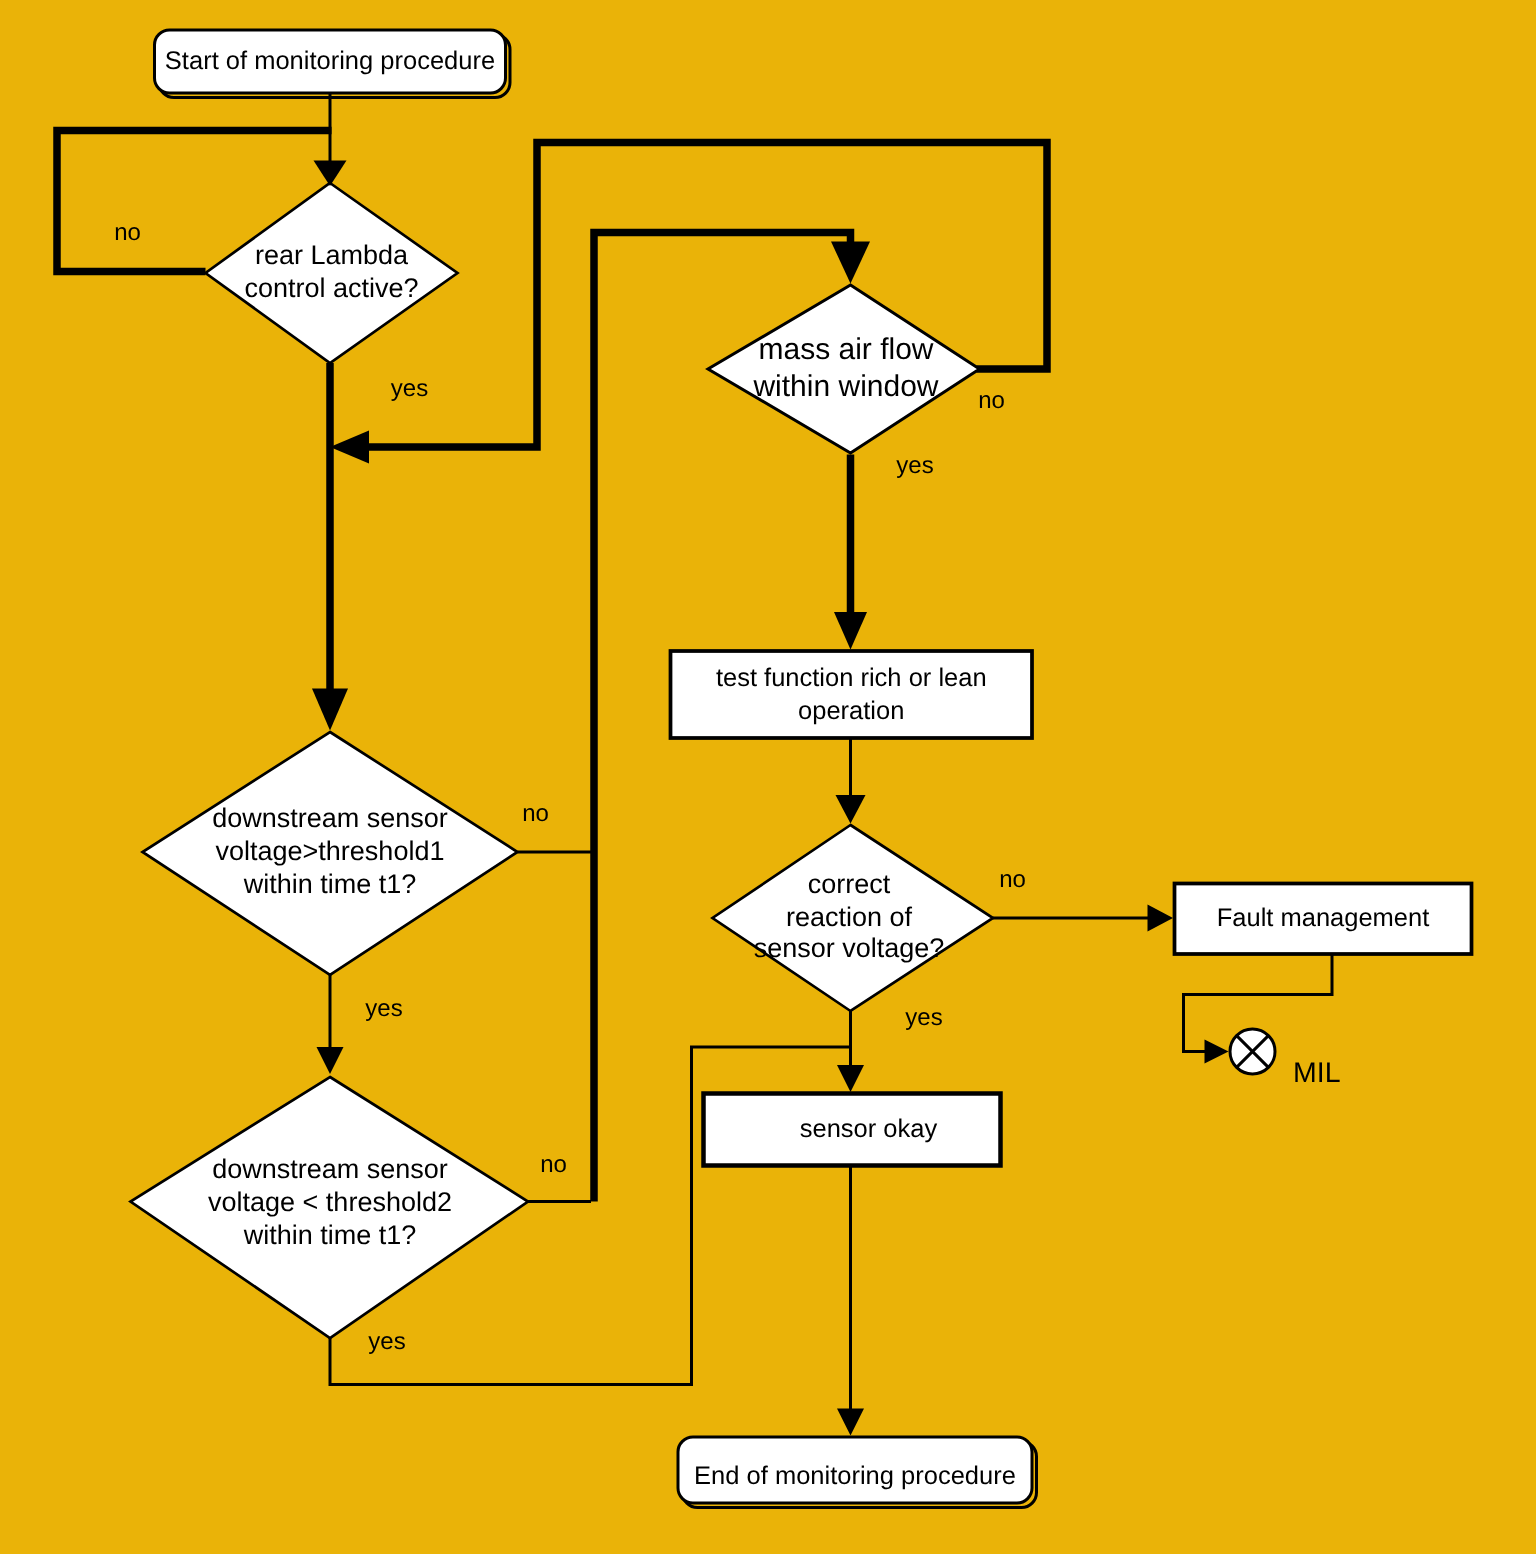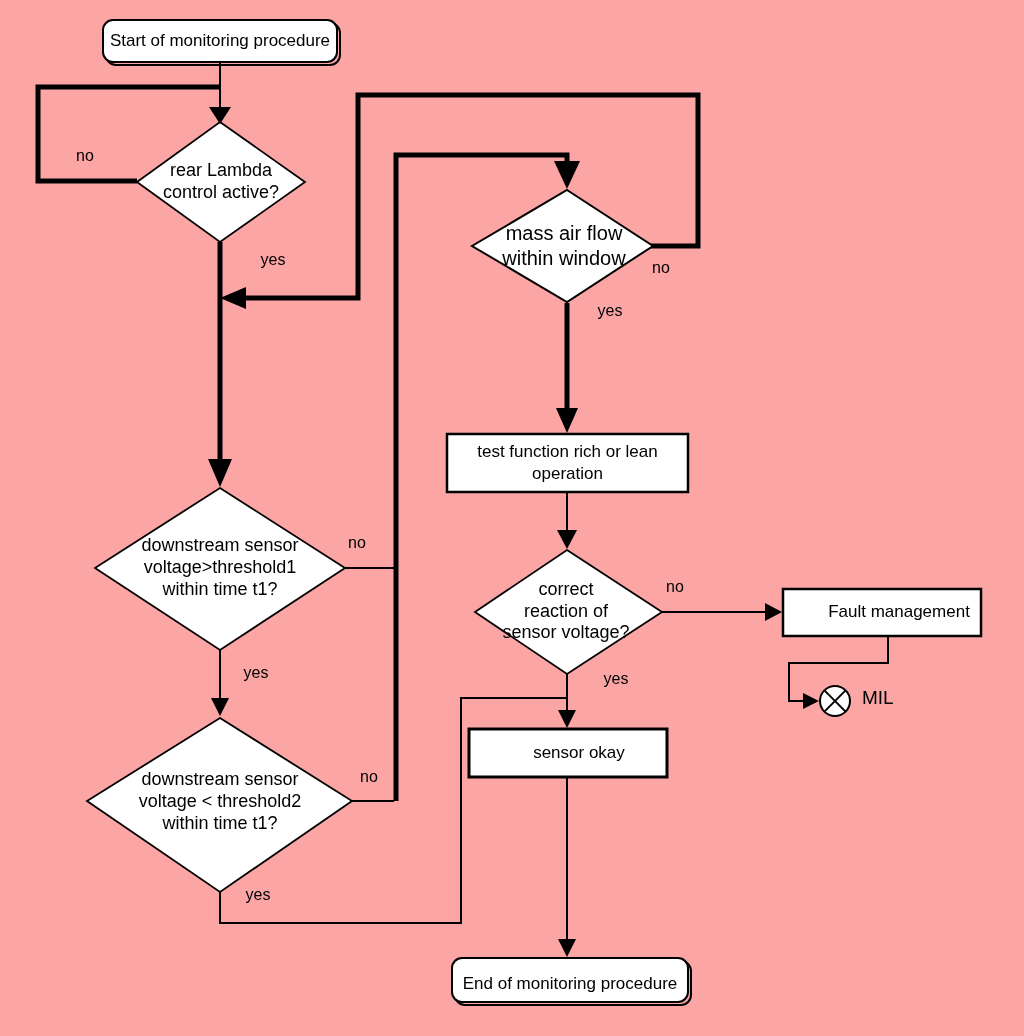--- a/index.html
+++ b/index.html
@@ -1,20 +1,20 @@
 <!DOCTYPE html>
 <html><head>
 <meta charset="utf-8">
 <style>
   html, body { margin: 0; padding: 0; background: #ffffff; }
   #stage {
     position: relative;
     width: 1024px;
     height: 1036px;
-    background: #fca5a5;
+    background: #eab308;
     font-family: "Liberation Sans", sans-serif;
     color: #000;
     overflow: hidden;
     text-decoration: underline;
   }
   #wires { position: absolute; left: 0; top: 0; }
   .node-label {
     position: absolute;
     display: flex;
     align-items: center;
@@ -107,23 +107,23 @@
   <div class="node-label diamond-label" style="left:131px; top:152px; width:180px; height:60px;">rear Lambda
 control active?</div>
 
   <div class="node-label" style="left:447px; top:434px; width:241px; height:58px;">test function rich or lean
 operation</div>
 
   <div class="node-label diamond-label" style="left:491px; top:574px; width:150px; height:75px;">correct
 reaction of
 sensor voltage?</div>
 
-  <div class="node-label" style="left:783px; top:589px; width:198px; height:47px;margin-left:17px;">Fault management</div>
+  <div class="node-label" style="left:783px; top:589px; width:198px; height:47px;">Fault management</div>
 
-  <div class="node-label mil-label" style="left:862px; top:686px; width:60px; height:24px; justify-content:flex-start;">MIL</div>
+  <div class="node-label mil-label" style="left:862px; top:704px; width:60px; height:24px; justify-content:flex-start;">MIL</div>
 
   <div class="node-label" style="left:469px; top:729px; width:220px; height:48px;">sensor okay</div>
 
   <div class="node-label diamond-label" style="left:120px; top:532px; width:200px; height:72px;">downstream sensor
 voltage&gt;threshold1
 within time t1?</div>
 
   <div class="node-label diamond-label" style="left:120px; top:766px; width:200px; height:72px;">downstream sensor
 voltage &lt; threshold2
 within time t1?</div>

